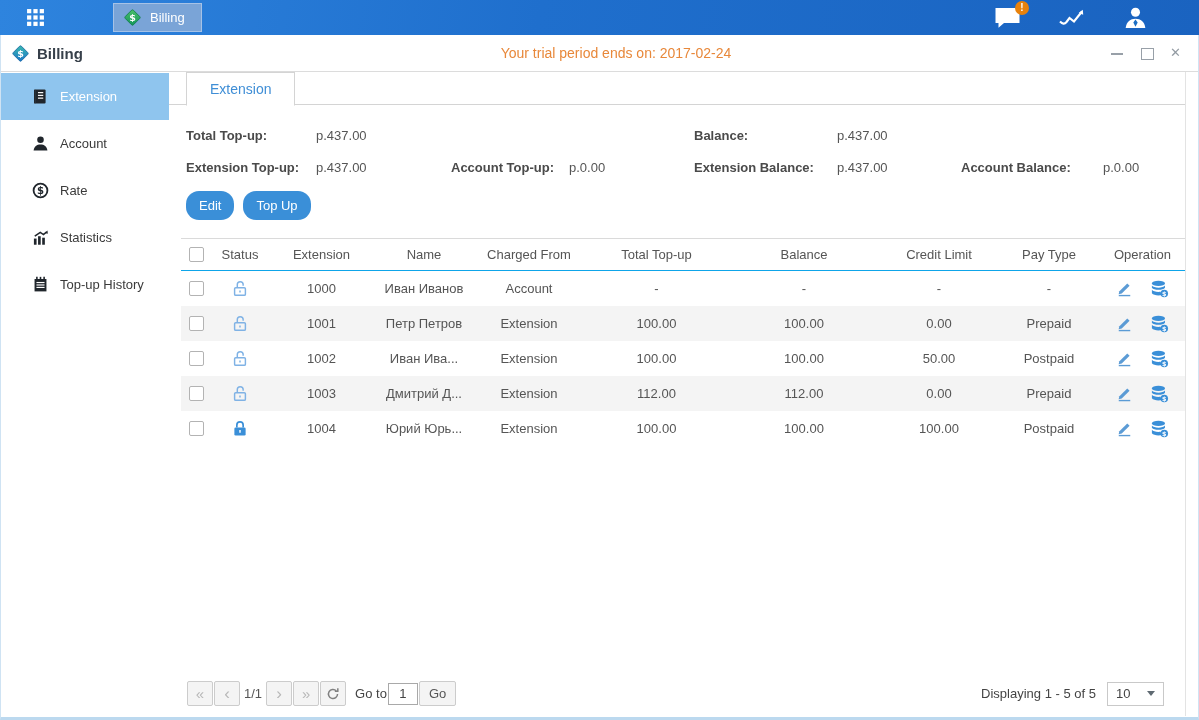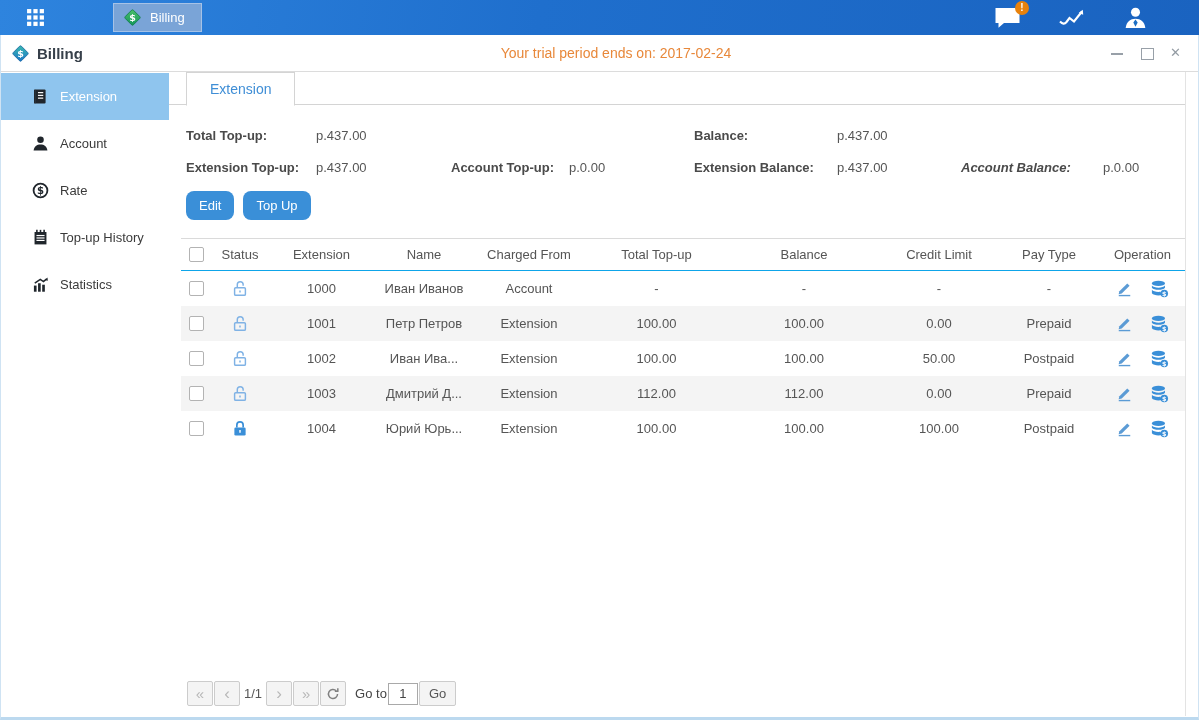--- a/index.html
+++ b/index.html
@@ -61,25 +61,25 @@
     border:1px solid #d4d4d4; border-bottom:1px solid #fff; background:#fff;
     display:flex; align-items:center; font-size:14px; color:#3f8ed6; cursor:pointer; z-index:1;
   }
   
   .summary { padding:14px 0 0 17px; font-size:13px; color:#555; }
   .srow { display:flex; height:32px; align-items:center; }
   .half { width:508px; display:flex; align-items:center; }
   .half2 { flex:1; display:flex; align-items:center;gap:14px; }
   .s-label { font-weight:bold; color:#4a4a4a; }
   .w1{ width:130px; } .w2{ width:135px; } .w3{ width:118px; }
-  .r1{ width:129px; } .r2{ width:110px; } .r3{ width:128px;font-style:italic; }
+  .r1{ width:129px; } .r2{ width:110px; } .r3{ width:128px; }
   
   .toolbar { margin-top:8px; padding-left:17px; display:flex; gap:9px; }
   .btn-primary {
-    background:#3a8fd8; color:#fff; border:none; border-radius:8px;
+    background:#3a8fd8; color:#fff; border:none; border-radius:13px;
     font-size:13px; height:29px; padding:0 13px; cursor:pointer; font-family:inherit;
   }
   
   .table { margin:18px 0 0 12px; width:1005px; font-size:13px; color:#555; }
   .trow { display:grid; grid-template-columns:30px 58px 105px 100px 110px 145px 150px 120px 100px 87px; align-items:center; height:35px; }
   .thead { height:33px; border-top:1px solid #dadada; border-bottom:1px solid #0ea5e9; }
   .th, .td { text-align:center; overflow:hidden; white-space:nowrap; }
   .trow.alt { background:#f4f4f4; }
   .cb { width:15px; height:15px; border:1px solid #b3b3b3; border-radius:2px; background:#fff; display:block; margin:0 auto; cursor:pointer; }
   .status-icon { width:18px; height:18px; display:block; margin:0 auto; }
@@ -219,51 +219,51 @@
   <div class="sb-item">
     <span class="sb-icon">
             <svg viewBox="0 0 16 16">
               <circle cx="8" cy="8" r="6.5" fill="none" stroke="currentColor" stroke-width="1.7"></circle>
               <text x="8" y="11.4" text-anchor="middle" font-size="9.5" font-weight="bold" fill="currentColor" font-family="DejaVu Sans, sans-serif">$</text>
             </svg>
           </span>
     <span class="sb-label">Rate</span>
   </div>
 
+
+  <div class="sb-item">
+    <span class="sb-icon">
+            <svg viewBox="0 0 16 16" fill="currentColor">
+              <rect x="1.8" y="9" width="2.5" height="5.8"></rect>
+              <rect x="5.7" y="6.8" width="2.5" height="8"></rect>
+              <rect x="9.6" y="8.2" width="2.5" height="6.6"></rect>
+              <path d="M2.6 6.8l5.2-3.6 3 2 3-2.5" fill="none" stroke="currentColor" stroke-width="1.4"></path>
+              <path d="M14.6 1.3l.3 3.2-2.9-.7z"></path>
+            </svg>
+          </span>
+    <span class="sb-label">Statistics</span>
+  </div>
 
   <div class="sb-item">
     <span class="sb-icon">
             <svg viewBox="0 0 16 16">
               <path fill="currentColor" d="M2.4 2.8h11.2v11.7H2.4z"></path>
               <g fill="#fff">
                 <rect x="4.2" y="5.6" width="7.6" height="1.1"></rect>
                 <rect x="4.2" y="7.9" width="7.6" height="1.1"></rect>
                 <rect x="4.2" y="10.2" width="7.6" height="1.1"></rect>
               </g>
               <g stroke="currentColor" stroke-width="1.5">
                 <line x1="4.6" y1="0.8" x2="4.6" y2="3.4"></line>
                 <line x1="8" y1="0.8" x2="8" y2="3.4"></line>
                 <line x1="11.4" y1="0.8" x2="11.4" y2="3.4"></line>
               </g>
             </svg>
           </span>
     <span class="sb-label">Top-up History</span>
-  </div>
-
-  <div class="sb-item">
-    <span class="sb-icon">
-            <svg viewBox="0 0 16 16" fill="currentColor">
-              <rect x="1.8" y="9" width="2.5" height="5.8"></rect>
-              <rect x="5.7" y="6.8" width="2.5" height="8"></rect>
-              <rect x="9.6" y="8.2" width="2.5" height="6.6"></rect>
-              <path d="M2.6 6.8l5.2-3.6 3 2 3-2.5" fill="none" stroke="currentColor" stroke-width="1.4"></path>
-              <path d="M14.6 1.3l.3 3.2-2.9-.7z"></path>
-            </svg>
-          </span>
-    <span class="sb-label">Statistics</span>
   </div>
 
 </div>
 
     <div class="main">
       <div class="tabstrip">
         <div class="tab">
           <span>Extension</span>
         </div>
       </div>
@@ -521,17 +521,24 @@
         <span class="pg-btn pg-last"></span>
         <span class="pg-btn pg-refresh">
             <svg viewBox="0 0 16 16" fill="none" stroke="currentColor" stroke-width="1.7">
               <path d="M13.2 8a5.2 5.2 0 1 1-1.5-3.7"></path>
               <path d="M13.5 1.5v3.4h-3.4"></path>
             </svg>
           </span>
         <span class="goto-label">Go to</span>
         <input class="goto-input" value="1" style="">
         <button class="go-btn">Go</button>
+        <div class="pg-right">
+          <span>Displaying 1 - 5 of 5</span>
+          <div class="page-size">
+            <span>10</span>
+            <span class="caret"></span>
+          </div>
+        </div>
       </div>
 
     </div>
   </div>
 </div>
 
 </body></html>

